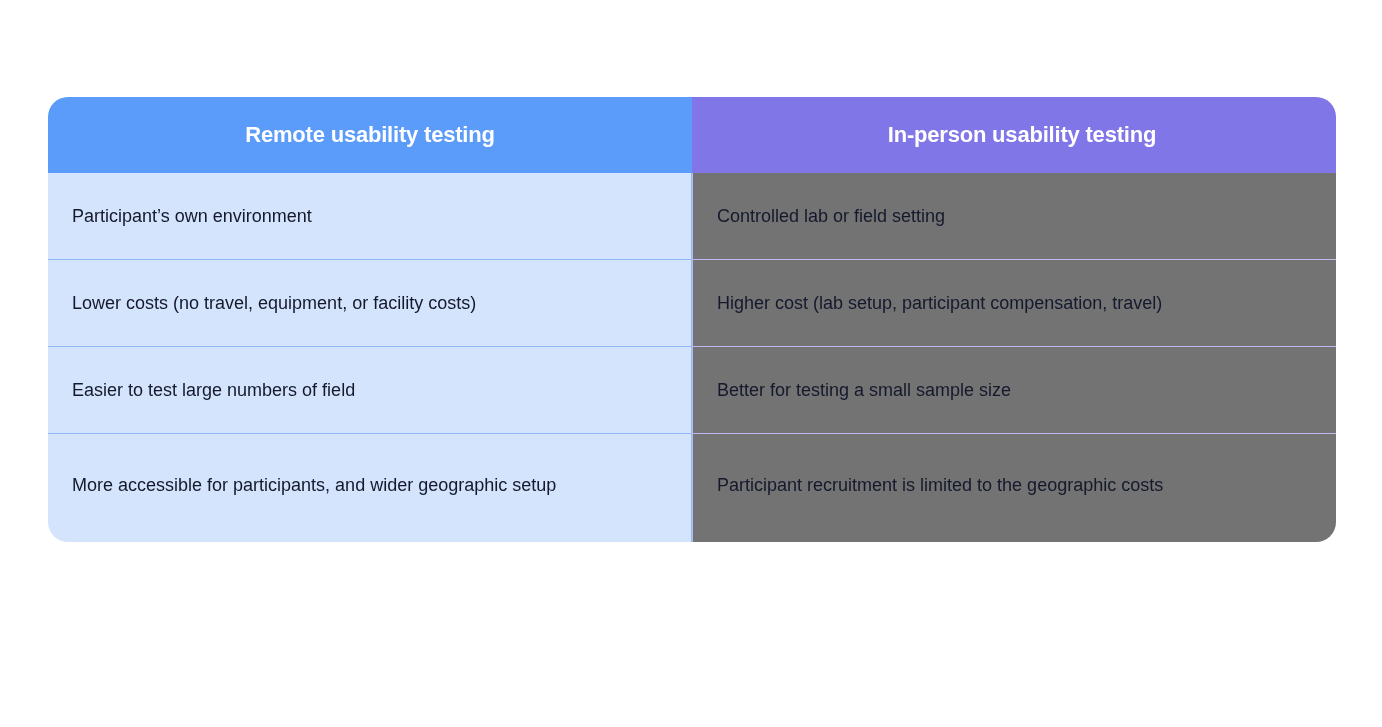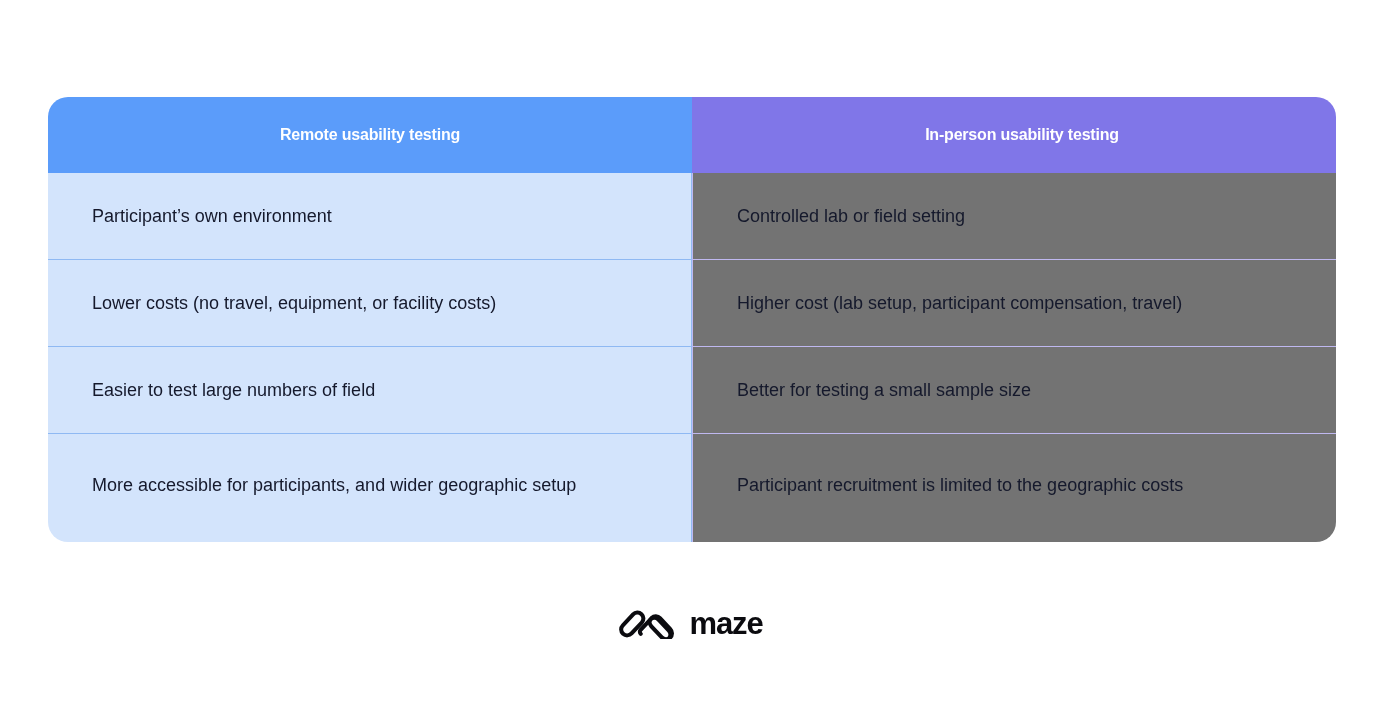--- a/index.html
+++ b/index.html
@@ -42,35 +42,35 @@
     padding: 0;
     margin: 0;
     vertical-align: middle;
   }
 
   
   .comparison-table thead th {
     height: 76px;
     text-align: center;
     color: #FFFFFF;
-    font-size: 16px;
+    font-size: 22px;
     font-weight: bold;
     letter-spacing: -0.2px;
     line-height: 1.2;
   }
   th.col-head-a { background: #5B9CFA; }
   th.col-head-b { background: #8076E8; padding-left: 16px; }
 
   
   .comparison-table tbody td {
     font-size: 18px;
     font-weight: normal;
     color: #15192C;
     line-height: 1.6;
-    padding: 20px 44px;
+    padding: 20px 24px;
     height: 46px;
   }
   td.cell-a {
     background: #D3E4FC;
     border-bottom: 1px solid #8FB9F3;
     border-right: 1px solid #8FB9F3;
   }
   td.cell-b {
     background: #737373;
     border-bottom: 1px solid #BFB8F0;
@@ -155,24 +155,14 @@
             <span class="cell-text">More accessible for participants, and wider geographic setup</span>
           </td>
           <td class="cell-b">
             <span class="cell-text">Participant recruitment is limited to the geographic costs</span>
           </td>
         </tr>
       </tbody>
     </table>
   </div>
 
-  <div class="brand">
-    <span class="brand-mark">
-      <svg viewBox="0 0 58 31" width="56" height="30" aria-hidden="true">
-        <path d="M4.2 25.6 C1.6 23.2 1.6 19.4 4.0 16.9 L14.6 5.6 C16.9 3.1 20.8 3.0 23.3 5.3 C25.8 7.6 25.9 11.5 23.6 14.0 L13.0 25.3 C10.7 27.8 6.8 27.9 4.2 25.6 Z" fill="none" stroke="#0B0B0F" stroke-width="4.2" stroke-linejoin="round"></path>
-        <path d="M22.5 25.7 C21.4 24.6 21.3 22.8 22.4 21.6 L32.4 10.9 C34.7 8.4 38.6 8.4 40.9 10.9 L51.6 22.3 C53.9 24.8 53.8 28.6 51.3 30.9 L51.3 30.9" fill="none" stroke="#0B0B0F" stroke-width="4.2" stroke-linecap="round" stroke-linejoin="round"></path>
-        <path d="M53.0 29.6 C55.4 27.2 55.5 23.3 53.1 20.8 L42.5 9.5 C40.2 7.0 36.3 6.9 33.8 9.2 C31.3 11.5 31.2 15.4 33.5 17.9 L44.1 29.2 C46.4 31.7 50.3 31.8 53.0 29.6 Z" fill="none" stroke="#0B0B0F" stroke-width="4.2" stroke-linejoin="round"></path>
-      </svg>
-    </span>
-    <span class="brand-word">maze</span>
-  </div>
 
 </div>
 
 </body></html>

